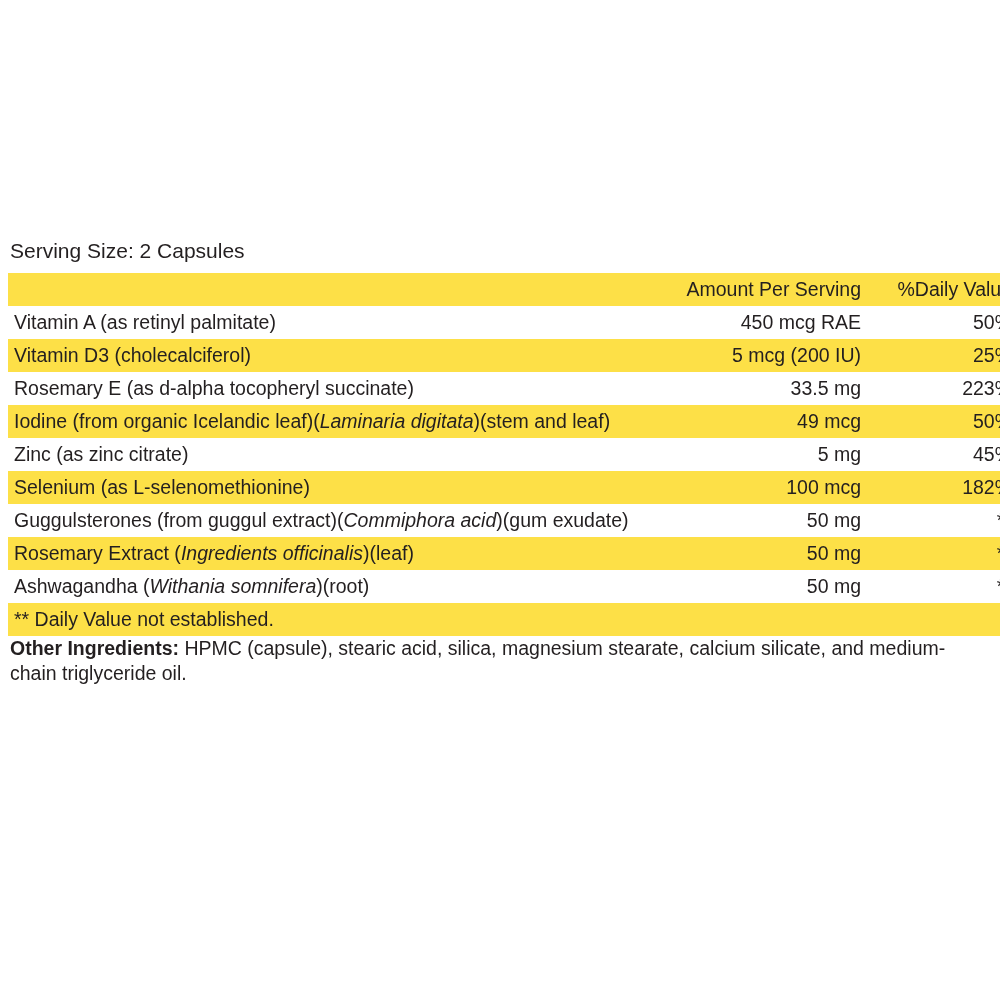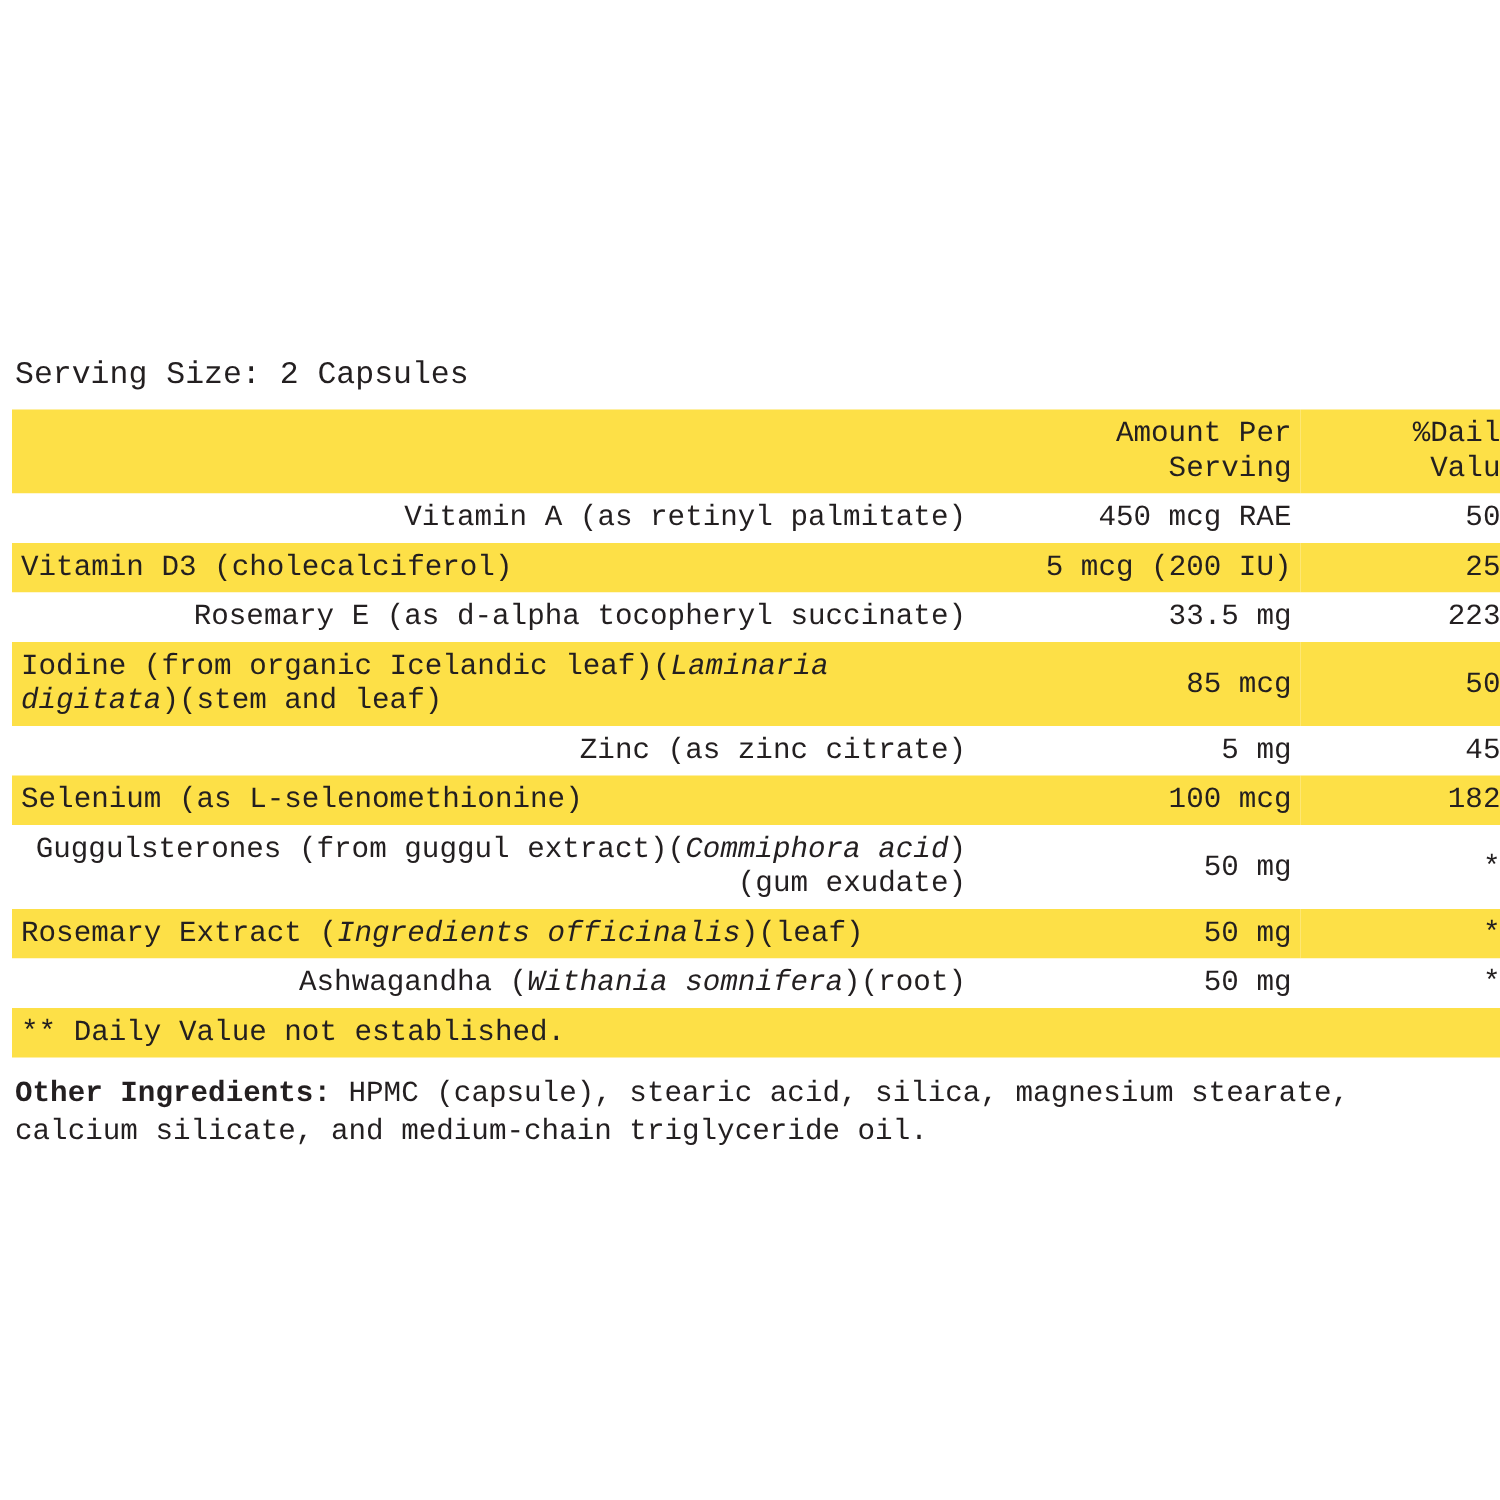--- a/index.html
+++ b/index.html
@@ -15,21 +15,20 @@
     position: relative;
     width: 1000px;
     height: 1000px;
     box-sizing: border-box;
   }
   .panel {
     position: absolute;
     left: 8px;
     top: 238px;
     width: 984px;
-    font-family: Liberation Mono, monospace;
   }
   .serving-size {
     font-size: 21px;
     color: #231f20;
     padding: 0 0 10px 2px;
     line-height: 1.2;
   }
   table.facts {
     border-collapse: collapse;
     width: 984px;
@@ -41,37 +40,35 @@
     font-weight: normal;
     vertical-align: middle;
     line-height: 1.18;
     border: none;
   }
   tr.shaded td, tr.shaded th {
     background: #fde047;
   }
   tr.plain td {
     background: #ffffff;
-    text-align: right;
   }
   th.hdr {
     font-weight: bold;
     font-size: 19.5px;
   }
   .col-name { width: 630px; text-align: left; }
   .col-amt  { width: 205px; text-align: right; padding-right: 10px; }
   .col-dv   { width: 139px; text-align: right; padding-right: 6px; }
   .italic { font-style: italic; }
   .footnote td {
     font-size: 19.5px;
     padding-top: 5px;
     padding-bottom: 6px;
   }
   .other {
-    margin-top: 12px;
     font-size: 19.5px;
     line-height: 1.25;
     padding-left: 2px;
     width: 950px;
   }
   .other b { font-weight: bold; }
 </style>
 </head>
 <body>
 
@@ -101,21 +98,21 @@
         </tr>
 
         <tr class="plain">
           <td class="col-name"><span>Rosemary E (as d-alpha tocopheryl succinate)</span><span class="italic"></span><span></span></td>
           <td class="col-amt">33.5 mg</td>
           <td class="col-dv">223%</td>
         </tr>
 
         <tr class="shaded">
           <td class="col-name"><span>Iodine (from organic Icelandic leaf)(</span><span class="italic">Laminaria digitata</span><span>)(stem and leaf)</span></td>
-          <td class="col-amt">85 mcg</td>
+          <td class="col-amt">49 mcg</td>
           <td class="col-dv">50%</td>
         </tr>
 
         <tr class="plain">
           <td class="col-name"><span>Zinc (as zinc citrate)</span><span class="italic"></span><span></span></td>
           <td class="col-amt">5 mg</td>
           <td class="col-dv">45%</td>
         </tr>
 
         <tr class="shaded">

